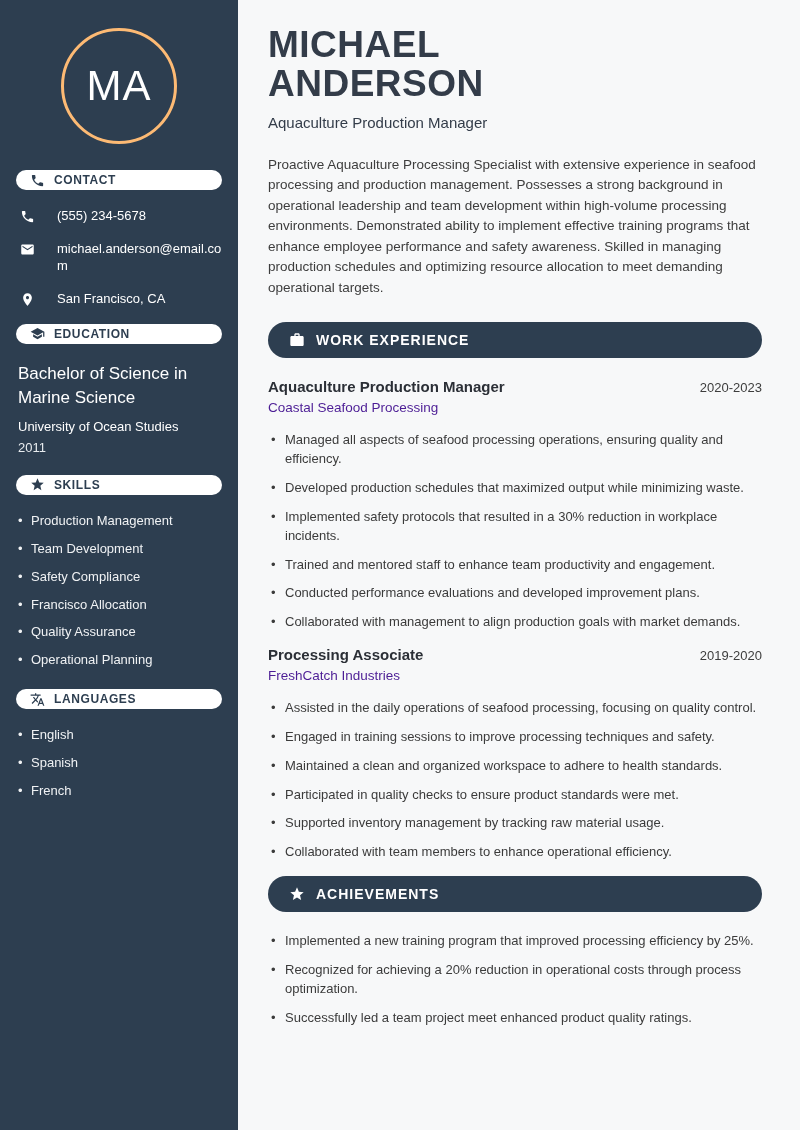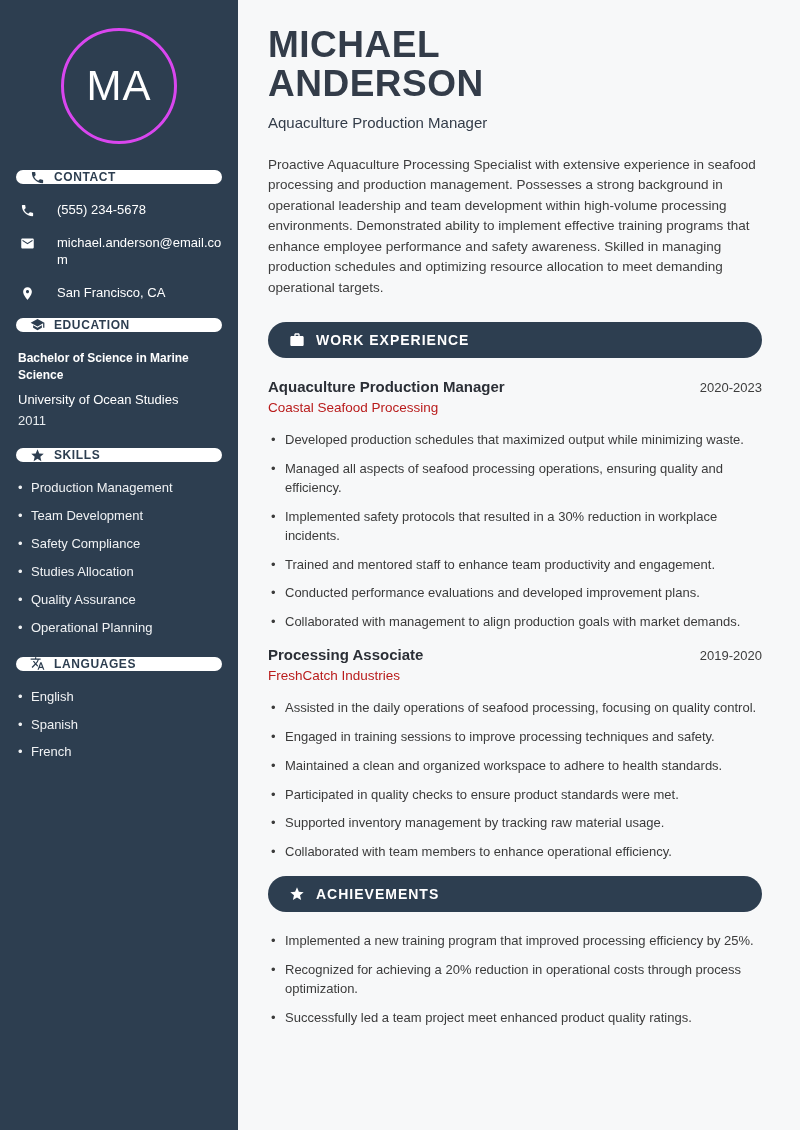--- a/index.html
+++ b/index.html
@@ -3,31 +3,31 @@
 <meta charset="utf-8">
 <style>
   * { margin:0; padding:0; box-sizing:border-box; }
   html,body { background:#e9e9e9; }
   body { font-family:"Liberation Sans", sans-serif; }
   .page { width:800px; height:1130px; display:flex; background:#f7f8f9; margin:0 auto; overflow:hidden; }
 
   
   .sidebar { width:238px; flex-shrink:0; background:#2d3e50; color:#fff; padding:28px 16px 20px 16px; }
   .avatar-wrap { display:flex; justify-content:center; margin-bottom:26px; }
-  .avatar { width:116px; height:116px; border-radius:50%; border:3px solid #d946ef;
+  .avatar { width:116px; height:116px; border-radius:50%; border:3px solid #fdba74;
             display:flex; align-items:center; justify-content:center;
             font-size:42px; color:#ffffff; letter-spacing:1px; font-weight:400; }
-  .pill { background:#ffffff; color:#2d3e50; border-radius:16px; height:14px;
+  .pill { background:#ffffff; color:#2d3e50; border-radius:16px; height:20px;
           display:flex; align-items:center; gap:9px; padding:0 14px;
           font-weight:bold; font-size:12px; letter-spacing:0.6px; margin-bottom:18px; }
   .pill svg { width:15px; height:15px; fill:#2d3e50; flex-shrink:0; }
   .contact-row { display:flex; align-items:flex-start; gap:22px; font-size:13px;
                  margin:0 0 16px 4px; line-height:1.3; word-break:break-all; }
   .contact-row svg { width:15px; height:15px; fill:#ffffff; flex-shrink:0; margin-top:1px; }
-  .edu-degree { font-weight:bold; font-size:12px; line-height:1.45; margin:0 0 8px 2px; }
+  .edu-degree { font-weight:normal; font-size:17px; line-height:1.45; margin:0 0 8px 2px; }
   .edu-school { font-size:13px; margin:0 0 6px 2px; color:#ffffff; }
   .edu-year { font-size:13px; margin:0 0 20px 2px; color:#e8ecef; }
   ul.side-list { list-style:none; margin:0 0 20px 2px; }
   ul.side-list li { position:relative; padding-left:13px; font-size:13px; color:#f0f2f4;
                     margin-bottom:11px; line-height:1.3; }
   ul.side-list li::before { content:"\2022"; position:absolute; left:0; top:0; color:#f0f2f4; }
 
   
   .main { flex:1; padding:26px 38px 0 30px; background:#f7f8f9; }
   .name { font-size:37px; font-weight:bold; color:#333c49; line-height:1.05; letter-spacing:0.5px; }
@@ -36,21 +36,21 @@
 
   .banner { background:#2d3e50; color:#ffffff; border-radius:18px; height:36px;
             display:flex; align-items:center; gap:11px; padding:0 21px;
             font-weight:bold; font-size:14px; letter-spacing:1px; margin-bottom:20px; }
   .banner svg { width:16px; height:16px; fill:#ffffff; flex-shrink:0; }
 
   .job { margin-bottom:14px; }
   .job-head { display:flex; justify-content:space-between; align-items:baseline; }
   .job-title { font-size:15px; font-weight:bold; color:#2b2f36; }
   .job-dates { font-size:13px; color:#3d3d3d; }
-  .job-company { font-size:13.5px; color:#b91c1c; margin:5px 0 16px 0; }
+  .job-company { font-size:13.5px; color:#4c1d95; margin:5px 0 16px 0; }
 
   ul.blist { list-style:none; }
   ul.blist li { position:relative; padding-left:17px; font-size:13px; color:#3b3b3b;
                 margin-bottom:10px; line-height:1.45; }
   ul.blist li::before { content:"\2022"; position:absolute; left:3px; top:0; color:#3b3b3b; }
 
   .ach-list { margin-top:6px; }
 </style>
 </head>
 <body>
@@ -103,21 +103,21 @@
     <div class="pill">
       <svg viewBox="0 0 24 24">
           <path d="M12 17.27L18.18 21l-1.64-7.03L22 9.24l-7.19-.61L12 2 9.19 8.63 2 9.24l5.46 4.73L5.82 21z"></path>
         </svg>
       <span>SKILLS</span>
     </div>
     <ul class="side-list">
       <li>Production Management</li>
       <li>Team Development</li>
       <li>Safety Compliance</li>
-      <li>Studies Allocation</li>
+      <li>Francisco Allocation</li>
       <li>Quality Assurance</li>
       <li>Operational Planning</li>
     </ul>
 
     <div class="pill">
       <svg viewBox="0 0 24 24">
           <path d="M12.87 15.07l-2.54-2.51.03-.03c1.74-1.94 2.98-4.17 3.71-6.53H17V4h-7V2H8v2H1v1.99h11.17C11.5 7.92 10.44 9.75 9 11.35 8.07 10.32 7.3 9.19 6.69 8h-2c.73 1.63 1.73 3.17 2.98 4.56l-5.09 5.02L4 19l5-5 3.11 3.11.76-2.04zM18.5 10h-2L12 22h2l1.12-3h4.75L21 22h2l-4.5-12zm-2.62 7l1.62-4.33L19.12 17h-3.24z"></path>
         </svg>
       <span>LANGUAGES</span>
     </div>
@@ -145,22 +145,22 @@
       <span>WORK EXPERIENCE</span>
     </div>
 
     <section class="job">
       <div class="job-head">
         <span class="job-title">Aquaculture Production Manager</span>
         <span class="job-dates">2020-2023</span>
       </div>
       <div class="job-company">Coastal Seafood Processing</div>
       <ul class="blist">
+        <li>Managed all aspects of seafood processing operations, ensuring quality and efficiency.</li>
         <li>Developed production schedules that maximized output while minimizing waste.</li>
-        <li>Managed all aspects of seafood processing operations, ensuring quality and efficiency.</li>
         <li>Implemented safety protocols that resulted in a 30% reduction in workplace incidents.</li>
         <li>Trained and mentored staff to enhance team productivity and engagement.</li>
         <li>Conducted performance evaluations and developed improvement plans.</li>
         <li>Collaborated with management to align production goals with market demands.</li>
       </ul>
     </section>
 
     <section class="job">
       <div class="job-head">
         <span class="job-title">Processing Associate</span>

